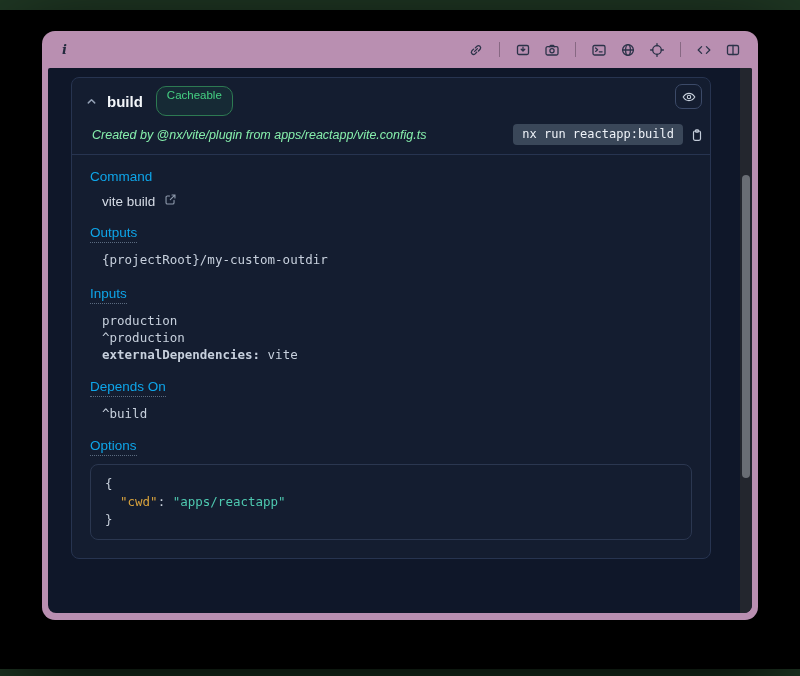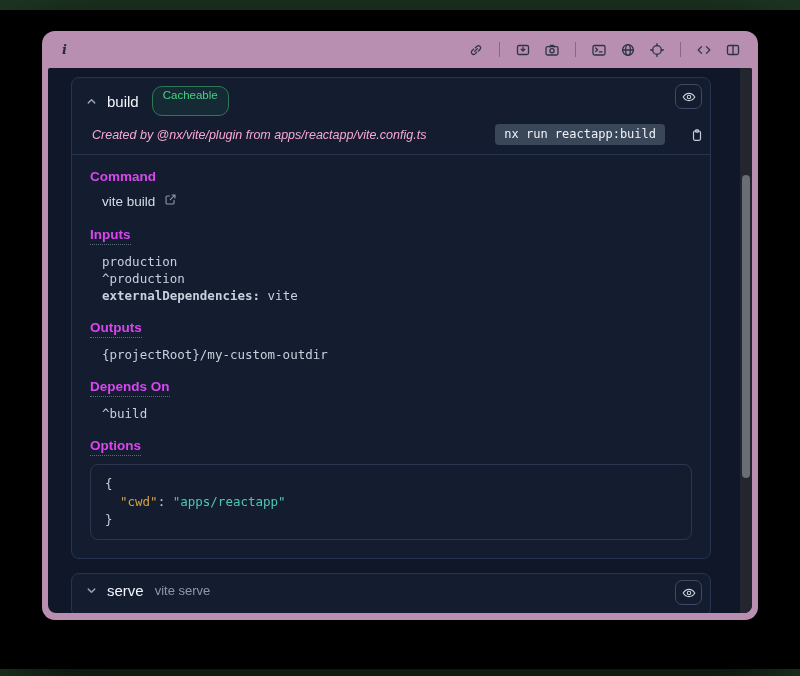--- a/index.html
+++ b/index.html
@@ -49,44 +49,44 @@
   
   .card {
     width:640px; background:#141d30; border:1px solid #273450; border-radius:8px;
     overflow:hidden;
   }
   .card-build { margin-top:9px; }
   .card-serve { margin-top:14px; height:44px; }
   .card-header { position:relative; display:flex; align-items:center; padding:8px 44px 6px 14px; background:#18213500; }
   .chev { display:flex; align-items:center; margin-right:10px; }
   .chev svg { stroke:#93a0b4; fill:none; stroke-width:1.6; stroke-linecap:round; stroke-linejoin:round; }
-  .card-title { font-size:15px; font-weight:400; color:#f3f6fa; }
+  .card-title { font-size:15px; font-weight:700; color:#f3f6fa; }
   .badge {
     margin-left:13px; font-size:11.5px; color:#45d183;
     border:1px solid #2d7a52; background:rgba(53,160,98,0.10);
     padding:2px 10px 14px; border-radius:10px;
   }
   .eye-btn {
     position:absolute; right:8px; top:6px; width:27px; height:25px;
     border:1px solid #3c4a68; border-radius:7px; background:transparent;
     display:flex; align-items:center; justify-content:center; cursor:pointer;
   }
   .eye-btn svg { stroke:#c7d0dc; fill:none; stroke-width:1.1; }
   .card-sub { display:flex; align-items:center; justify-content:space-between; padding:2px 6px 9px 20px; }
-  .created-by { font-style:italic; font-size:12.5px; color:#f9a8d4; }
-  .sub-right { display:flex; align-items:center; gap:25px;margin-left:46px; }
+  .created-by { font-style:italic; font-size:12.5px; color:#86efac; }
+  .sub-right { display:flex; align-items:center; gap:7px;margin-left:46px; }
   .run-chip {
     font-family:"DejaVu Sans Mono", monospace; font-size:12px; color:#eef2f8;
     background:#3a4759; padding:3px 9px 4px; border-radius:4px; white-space:nowrap;
   }
   .copy-btn { display:flex; align-items:center; background:none; border:none; cursor:pointer; }
   .copy-btn svg { stroke:#c2cbd8; fill:none; stroke-width:1.2; }
 
   .card-body { border-top:1px solid #273450; padding:12px 18px 18px; }
-  .sec-label { font-size:13.5px; color:#d946ef; display:inline-block;font-weight:bold; }
+  .sec-label { font-size:13.5px; color:#0ea5e9; display:inline-block; }
   .dotted { border-bottom:1px dotted #5b6b80; padding-bottom:2px; }
   .sec { margin-top:14px; }
   .sec-inputs { margin-top:16px; }
   .cmd-row { margin:8px 0 0 12px; display:flex; align-items:flex-end; gap:9px; font-size:13.5px; color:#d6dce6; }
   .ext-link svg { stroke:#8e9aac; fill:none; stroke-width:1.2; stroke-linecap:round; }
   .mono-list { margin:8px 0 0 12px; font-family:"DejaVu Sans Mono", monospace; font-size:12.5px; color:#c7d0dd; line-height:17px; }
   .mono-bold { font-weight:bold; }
   .code-block {
     margin-top:8px; border:1px solid #2b3750; border-radius:8px;
     padding:10px 14px; font-family:"DejaVu Sans Mono", monospace;
@@ -203,71 +203,54 @@
             <div class="cmd-row">
               <span>vite build</span>
               <span class="ext-link">
                 <svg width="13" height="13" viewBox="0 0 14 14">
                     <path d="M6 3.2H3.6A1.4 1.4 0 002.2 4.6v5.8a1.4 1.4 0 001.4 1.4h5.8a1.4 1.4 0 001.4-1.4V8M8.6 2.2h3.2v3.2M11.6 2.4L6.8 7.2"></path>
                   </svg>
               </span>
             </div>
           </div>
 
+          <div class="sec">
+            <span class="sec-label dotted">Outputs</span>
+            <div class="mono-list">
+              <div>{projectRoot}/my-custom-outdir</div>
+            </div>
+          </div>
+
           <div class="sec sec-inputs">
             <span class="sec-label dotted">Inputs</span>
             <div class="mono-list">
               <div>production</div>
               <div>^production</div>
               <div><span class="mono-bold">externalDependencies:</span> <span>vite</span></div>
             </div>
           </div>
 
           <div class="sec">
-            <span class="sec-label dotted">Outputs</span>
-            <div class="mono-list">
-              <div>{projectRoot}/my-custom-outdir</div>
-            </div>
-          </div>
-
-          <div class="sec">
             <span class="sec-label dotted">Depends On</span>
             <div class="mono-list">
               <div>^build</div>
             </div>
           </div>
 
           <div class="sec">
             <span class="sec-label dotted">Options</span>
             <div class="code-block">
               <div class="code-line">{</div>
               <div class="code-line code-indent"><span class="json-key">"cwd"</span><span>: </span><span class="json-str">"apps/reactapp"</span></div>
               <div class="code-line">}</div>
             </div>
           </div>
 
         </div>
       </div>
 
-      <div class="card card-serve">
-        <div class="card-header">
-          <span class="chev">
-            <svg width="11" height="11" viewBox="0 0 12 12">
-                <path d="M2.5 4.5L6 8l3.5-3.5"></path>
-              </svg>
-          </span>
-          <span class="card-title">serve</span>
-          <span class="serve-sub">vite serve</span>
-          <span class="eye-btn">
-            <svg width="14" height="14" viewBox="0 0 14 14">
-                <path d="M1.2 7s2.2-3.6 5.8-3.6S12.8 7 12.8 7 10.6 10.6 7 10.6 1.2 7 1.2 7z"></path>
-                <circle cx="7" cy="7" r="1.7"></circle>
-              </svg>
-          </span>
-        </div>
-      </div>
 
     </div>
     <div class="scrollbar-track">
       <div class="scrollbar-thumb"></div>
     </div>
   </div>
 </div>
 
 </body></html>

